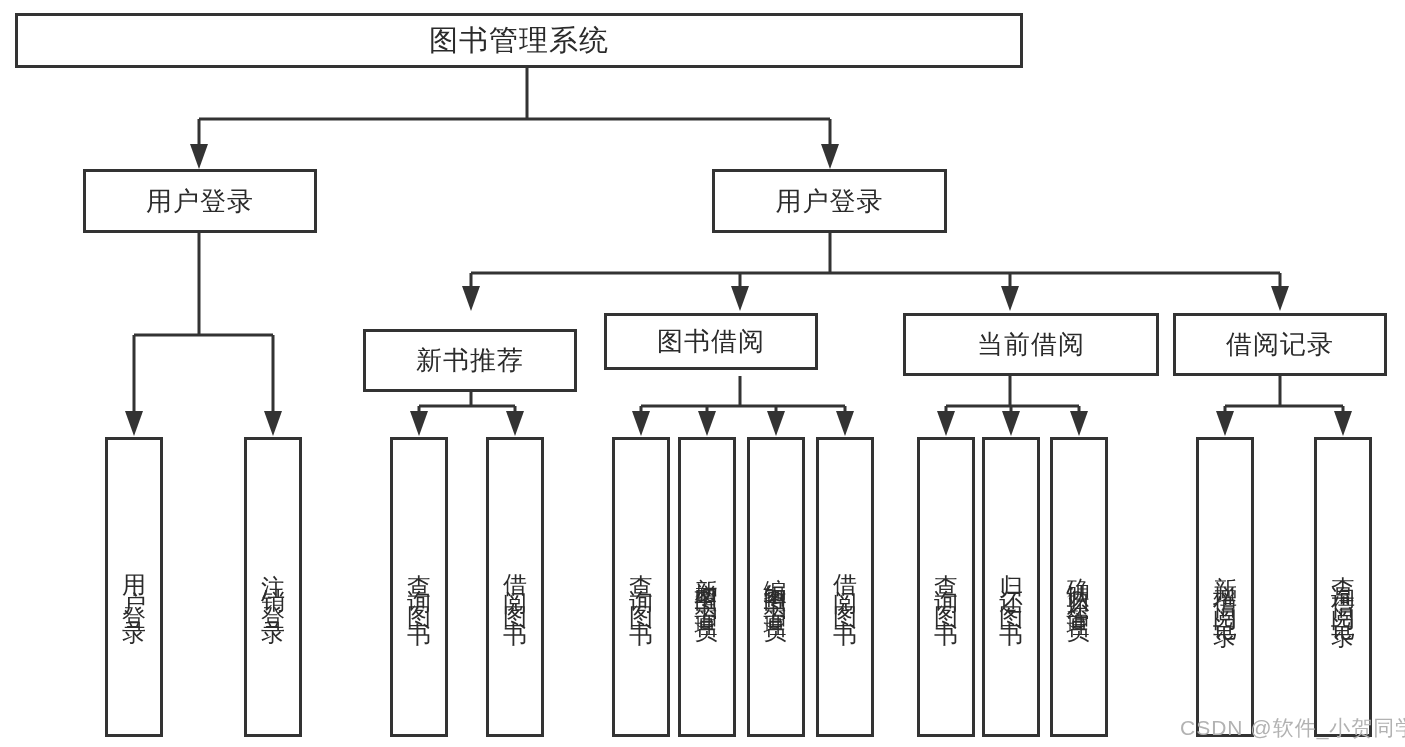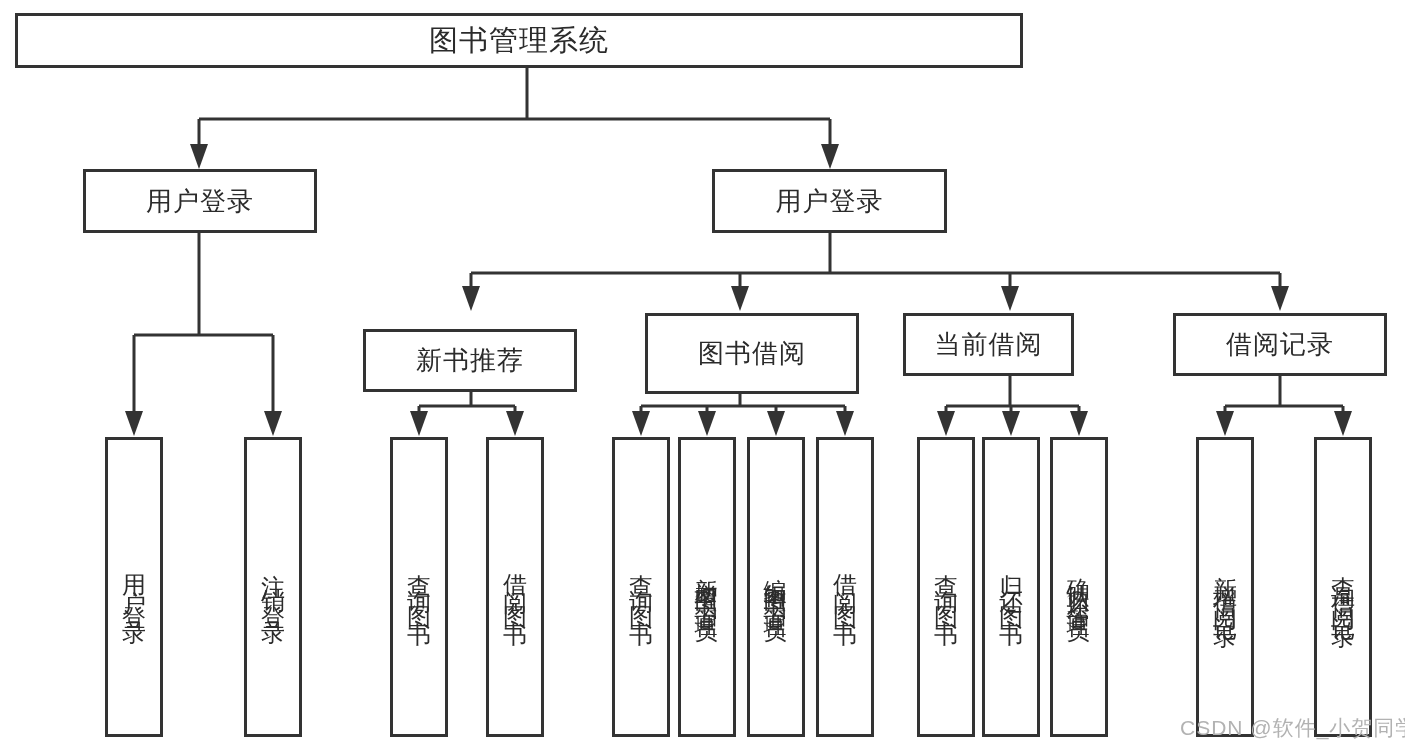--- a/index.html
+++ b/index.html
@@ -107,24 +107,24 @@
   <div class="box" style="left:83px; top:169px; width:234px; height:64px;">
     <span class="h-label">用户登录</span>
   </div>
   <div class="box" style="left:712px; top:169px; width:235px; height:64px;">
     <span class="h-label">用户登录</span>
   </div>
 
   <div class="box" style="left:363px; top:329px; width:214px; height:63px;">
     <span class="h-label">新书推荐</span>
   </div>
-  <div class="box" style="left:645px; top:313px; width:214px; height:81px;">
+  <div class="box" style="left:604px; top:313px; width:214px; height:57px;">
     <span class="h-label">图书借阅</span>
   </div>
-  <div class="box" style="left:903px; top:313px; width:171px; height:63px;">
+  <div class="box" style="left:903px; top:313px; width:256px; height:63px;">
     <span class="h-label">当前借阅</span>
   </div>
   <div class="box" style="left:1173px; top:313px; width:214px; height:63px;">
     <span class="h-label">借阅记录</span>
   </div>
 
   <div class="box" style="left:105px; top:437px; width:58px; height:300px;">
     <span class="leaf-label v4">用户登录</span>
   </div>
   <div class="box" style="left:244px; top:437px; width:58px; height:300px;">

